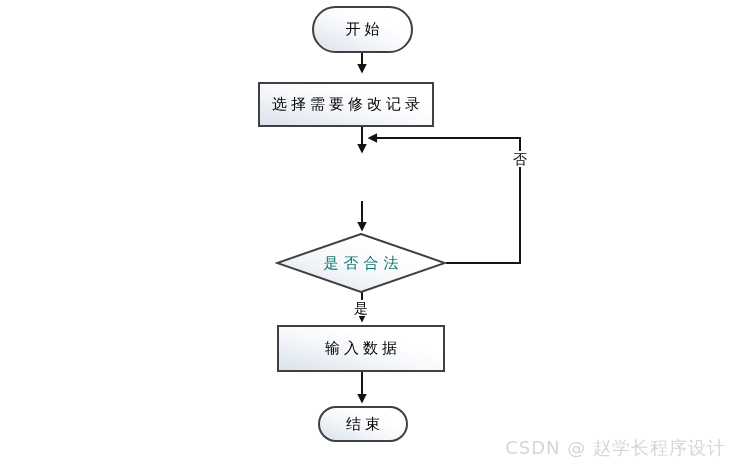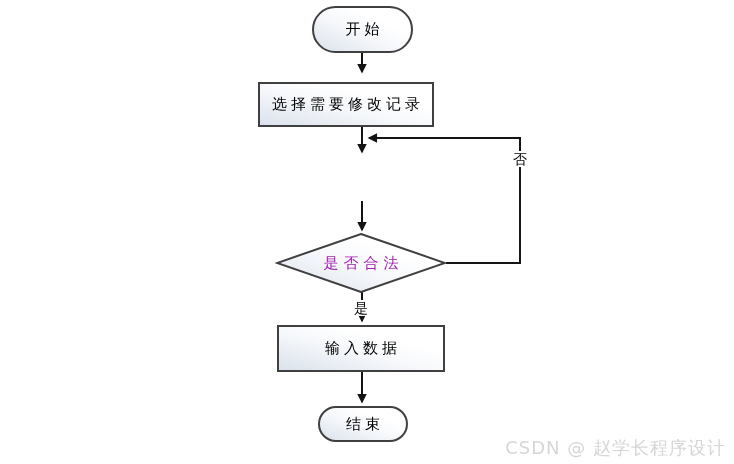--- a/index.html
+++ b/index.html
@@ -51,21 +51,21 @@
   .decision-wrap svg { display: block; }
   .decision-label {
     position: absolute;
     left: 0; top: 0; right: 0; bottom: 0;
     display: flex;
     align-items: center;
     justify-content: center;
     font-size: 15px;
     letter-spacing: 5px;
     text-indent: 5px;
-    color: #a21caf;
+    color: #0f766e;
     white-space: nowrap;
   }
   .edge-label {
     position: absolute;
     background: #ffffff;
     color: #000000;
     font-size: 14px;
     line-height: 16px;
     padding: 0 1px;
     transform: translateX(-50%);

